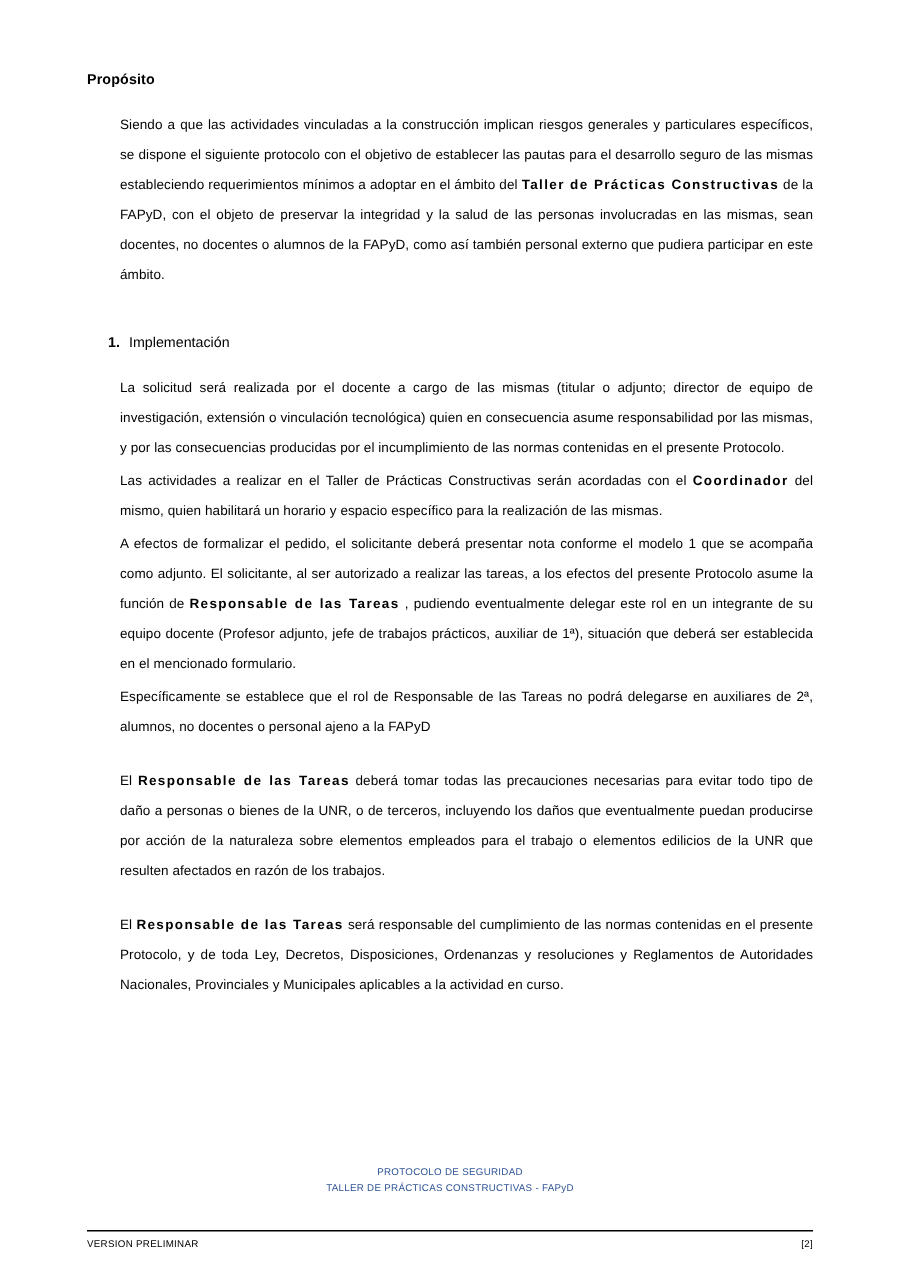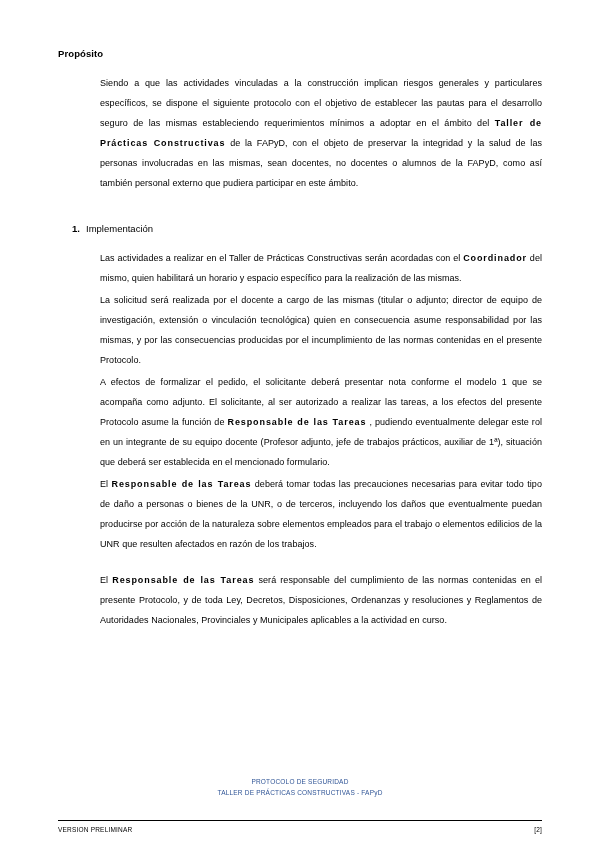--- a/index.html
+++ b/index.html
@@ -22,21 +22,21 @@
     box-sizing: border-box;
     padding: 48px 58px 0 58px;
   }
   .section-title {
     font-size: 9.5px;
     font-weight: bold;
     margin: 0 0 14px 0;
     letter-spacing: 0.1px;
   }
   .body-block {
-    margin-left: 42px;
+    margin-left: 22px;
   }
   p.para {
     font-size: 9px;
     line-height: 20px;
     text-align: justify;
     margin: 0 0 2px 0;
     letter-spacing: 0.05px;
   }
   p.para.spaced {
     margin-bottom: 16px;
@@ -105,26 +105,27 @@
     <p class="para spaced"><span>Siendo a que las actividades vinculadas a la construcción implican riesgos generales y particulares específicos, se dispone el siguiente protocolo con el objetivo de establecer las pautas para el desarrollo seguro de las mismas estableciendo requerimientos mínimos a adoptar en el ámbito del </span><span class="bsp">Taller de Prácticas Constructivas</span><span> de la FAPyD, con el objeto de preservar la integridad y la salud de las personas involucradas en las mismas, sean docentes, no docentes  o alumnos de la FAPyD, como así también personal externo que pudiera participar en este ámbito.</span></p>
   </div>
 
   <div class="numbered-heading">
     <span class="num">1.</span>
     <span class="htext">Implementación</span>
   </div>
 
   <div class="body-block">
 
+    <p class="para">La solicitud será realizada por el docente a cargo de las mismas (titular o adjunto; director de equipo de investigación, extensión o vinculación tecnológica) quien en consecuencia asume responsabilidad por las mismas, y por las consecuencias producidas por el incumplimiento de las normas contenidas en el presente Protocolo.</p>
+
     <p class="para"><span>Las actividades a realizar en el Taller de Prácticas Constructivas serán acordadas con el </span><span class="bsp">Coordinador</span><span> del mismo, quien habilitará un horario y espacio específico para la realización de las mismas.</span></p>
-
-    <p class="para">La solicitud será realizada por el docente a cargo de las mismas (titular o adjunto; director de equipo de investigación, extensión o vinculación tecnológica) quien en consecuencia asume responsabilidad por las mismas, y por las consecuencias producidas por el incumplimiento de las normas contenidas en el presente Protocolo.</p>
 
     <p class="para"><span>A efectos de formalizar el pedido, el solicitante deberá presentar nota conforme el modelo 1 que se acompaña como adjunto. El solicitante, al ser autorizado a realizar las tareas, a los efectos del presente Protocolo asume la función de </span><span class="bsp">Responsable de las Tareas</span><span> , pudiendo eventualmente delegar este rol en un integrante de su equipo docente (Profesor adjunto, jefe de trabajos prácticos, auxiliar de 1ª), situación que deberá ser establecida en el mencionado formulario.</span></p>
 
+    <p class="para spaced">Específicamente se establece que el rol de Responsable de las Tareas no podrá delegarse en auxiliares de 2ª, alumnos, no docentes  o personal ajeno a la FAPyD</p>
 
     <p class="para spaced"><span>El </span><span class="bsp">Responsable de las Tareas</span><span> deberá tomar todas las precauciones necesarias para evitar todo tipo de daño a personas o bienes de la UNR, o de terceros, incluyendo   los daños que eventualmente puedan producirse por acción de la naturaleza sobre elementos empleados para el trabajo o elementos edilicios de la UNR que resulten afectados en razón de los trabajos.</span></p>
 
     <p class="para"><span>El </span><span class="bsp">Responsable de las Tareas</span><span> será responsable del cumplimiento de las normas contenidas en el presente Protocolo, y de toda Ley, Decretos, Disposiciones, Ordenanzas y resoluciones y Reglamentos de Autoridades Nacionales, Provinciales y Municipales aplicables a la actividad en curso.</span></p>
 
   </div>
 
   <div class="footer-center">
     <div>PROTOCOLO DE SEGURIDAD</div>
     <div>TALLER DE PRÁCTICAS CONSTRUCTIVAS - FAPyD</div>

